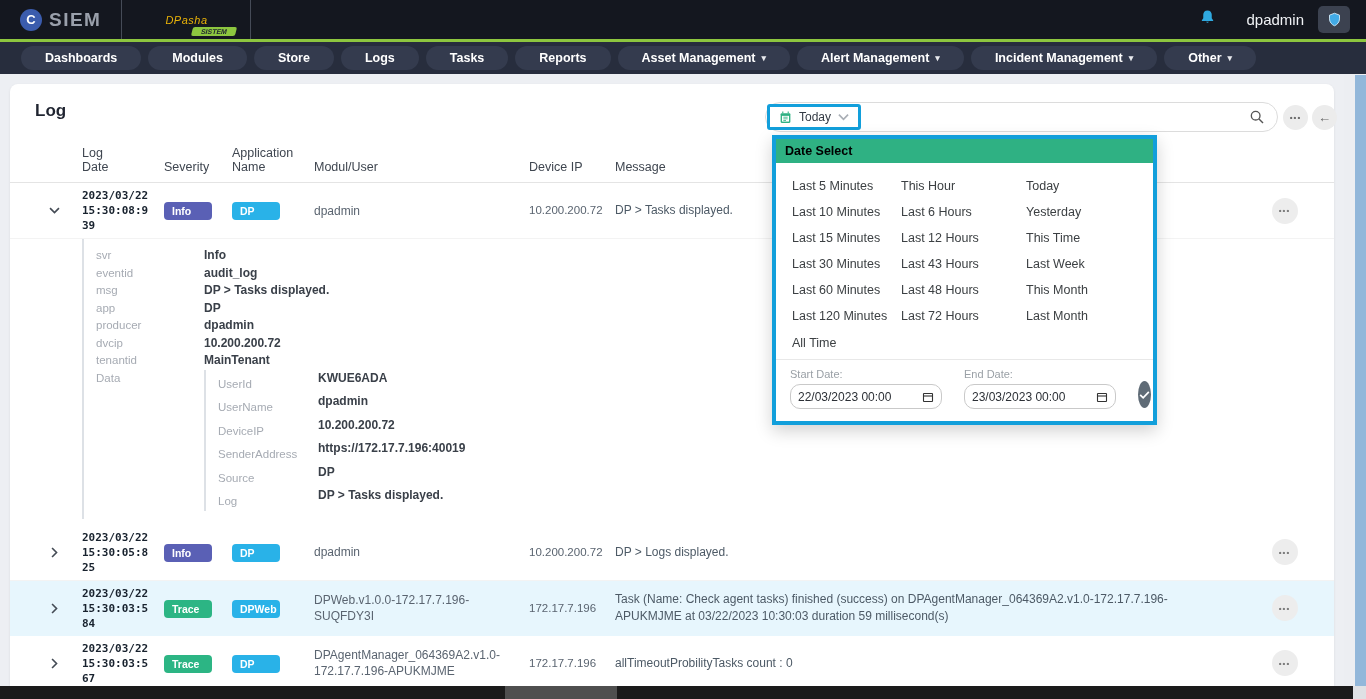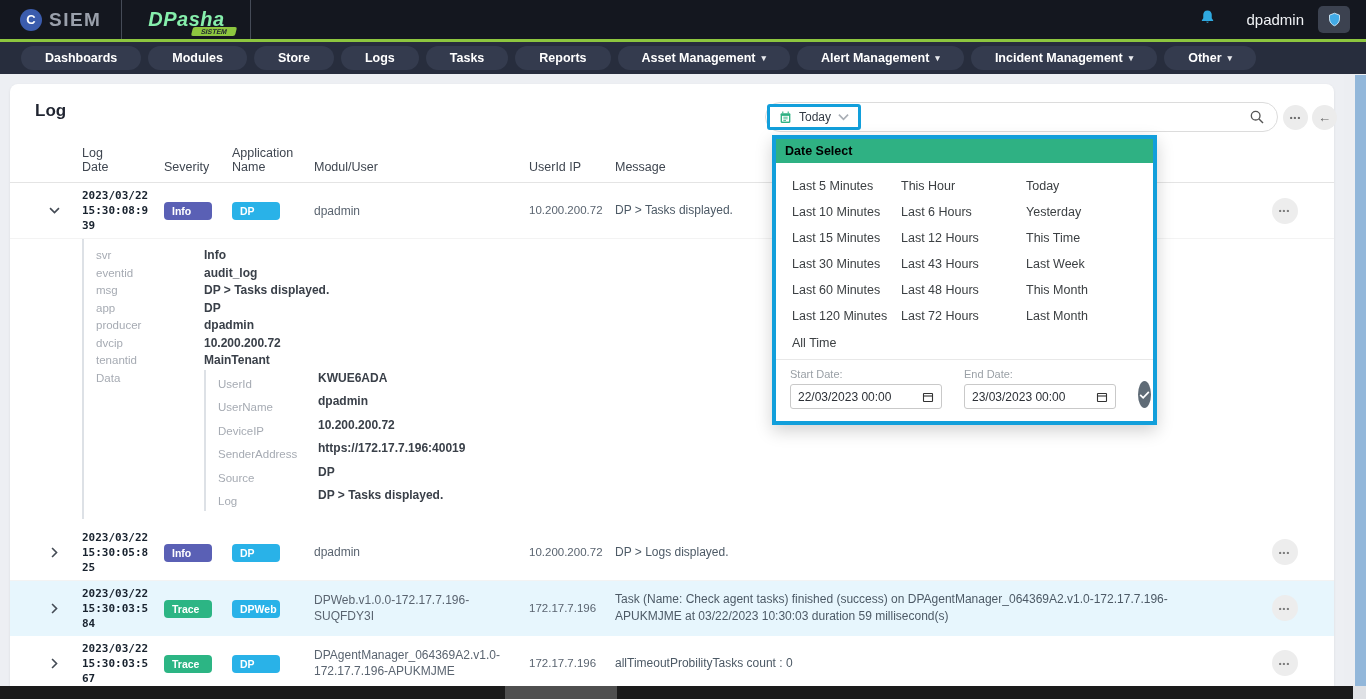--- a/index.html
+++ b/index.html
@@ -6,21 +6,21 @@
   html,body { width:1366px; height:699px; overflow:hidden; }
   body { font-family:"Liberation Sans", sans-serif; background:#edeff3; position:relative; }
 
   
   .topbar { position:absolute; left:0; top:0; width:1366px; height:39px; background:#14171f; display:flex; align-items:center; }
   .logo-siem { display:flex; align-items:center; gap:7px; padding:0 20px; height:100%; }
   .logo-c { width:22px; height:22px; border-radius:50%; background:#3b5cad; color:#fff; font-weight:bold; font-size:13px; display:flex; align-items:center; justify-content:center; }
   .logo-siem-text { color:#9aa0ab; font-weight:bold; font-size:19px; letter-spacing:1.5px; }
   .vdiv { width:1px; height:39px; background:#454b57; }
   .brand { width:128px; height:100%; display:flex; align-items:center; justify-content:center; position:relative; }
-  .brand-text { color:#86efac; font-weight:bold; font-size:20px; font-style:italic; letter-spacing:.5px; }
+  .brand-text { color:#eab308; font-weight:normal; font-size:11px; font-style:italic; letter-spacing:.5px; }
   .brand-badge { position:absolute; right:14px; bottom:3px; background:#8dc63f; color:#1d2430; font-size:7px; font-weight:bold; padding:1px 9px; transform:skewX(-14deg); border-radius:2px; }
   .topbar-spacer { flex:1; }
   .bell { margin-right:30px; cursor:pointer; }
   .username { color:#f0f2f5; font-size:15px; margin-right:14px; }
   .user-btn { width:32px; height:27px; background:#3c4250; border-radius:5px; display:flex; align-items:center; justify-content:center; margin-right:16px; cursor:pointer; }
 
   .green-line { position:absolute; left:0; top:39px; width:1366px; height:3px; background:#8dc63f; }
 
   
   .nav { position:absolute; left:0; top:42px; width:1366px; height:32px; background:#272d3d; display:flex; align-items:center; gap:7px; padding-left:21px; }
@@ -47,21 +47,21 @@
   .date-grid { display:flex; padding:10px 0 2px 0; }
   .date-col { display:flex; flex-direction:column; }
   .date-col1 { width:125px; padding-left:16px; }
   .date-col2 { width:125px; }
   .date-col3 { width:110px; }
   .date-opt { font-size:12.5px; color:#3c4043; padding:6px 0; cursor:pointer; white-space:nowrap; }
   .all-time-row { padding:2px 0 8px 16px; }
   .date-panel hr { border:none; border-top:1px solid #e8e8e8; }
   .date-footer { display:flex; align-items:flex-end; padding:8px 10px 12px 14px; gap:22px; }
   .date-field label { display:block; font-size:11px; color:#9aa0a6; margin-bottom:4px; }
-  .date-input { width:152px; height:25px; border:1px solid #c9c9c9; border-radius:3px; display:flex; align-items:center; padding:0 7px; gap:4px; }
+  .date-input { width:152px; height:25px; border:1px solid #c9c9c9; border-radius:10px; display:flex; align-items:center; padding:0 7px; gap:4px; }
   .date-input-value { font-size:12px; color:#2c3036; flex:1; white-space:nowrap; }
   .check-btn { width:27px; height:27px; border-radius:50%; background:#5f6b76; color:#fff; display:flex; align-items:center; justify-content:center; font-size:13px; cursor:pointer; margin-bottom:1px; }
 
   
   .table { position:absolute; left:0; top:62px; width:1324px; }
   .t-row { display:grid; grid-template-columns:56px 82px 68px 82px 215px 86px 620px 1fr; padding-left:16px; align-items:center; }
   .t-head { align-items:end; padding-bottom:8px; border-bottom:1px solid #e4e4e4; }
   .hdr-cell { font-size:12.5px; color:#3f4650; line-height:14px; }
   .data-row { min-height:48px; border-bottom:1px solid #f3f3f3; }
   .data-row.striped { background:#e7f6fd; border-bottom:none; }
@@ -230,21 +230,21 @@
           <div>Severity</div>
         </div>
         <div class="hdr-cell">
           <div>Application</div>
           <div>Name</div>
         </div>
         <div class="hdr-cell">
           <div>Modul/User</div>
         </div>
         <div class="hdr-cell">
-          <div>UserId IP</div>
+          <div>Device IP</div>
         </div>
         <div class="hdr-cell">
           <div>Message</div>
         </div>
       </div>
     <div id="table-body">
         <div class="t-row data-row">
           <div class="chev-cell">
             <svg width="13" height="13" viewBox="0 0 16 16">
               <path fill="none" stroke="#444b55" stroke-width="2" d="M2.5 5l5.5 5.5L13.5 5"></path>

